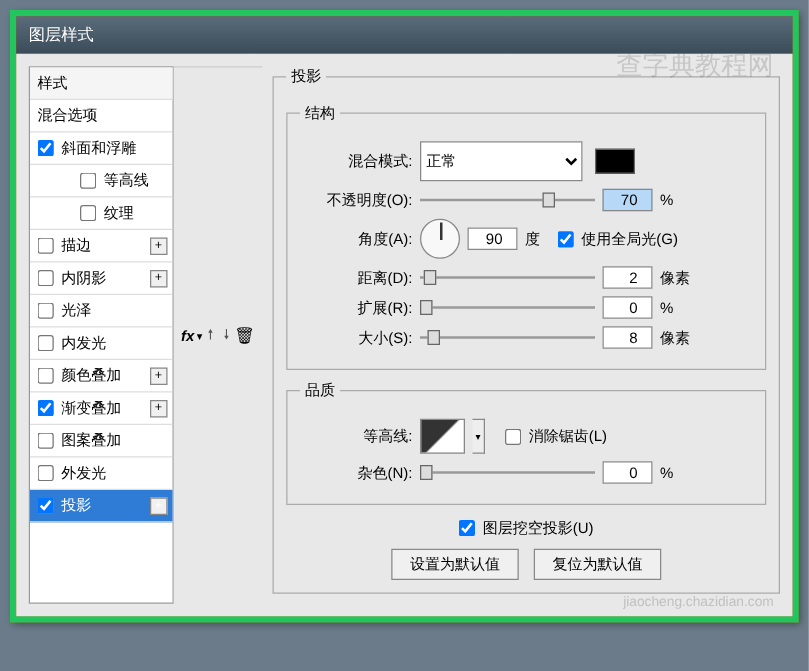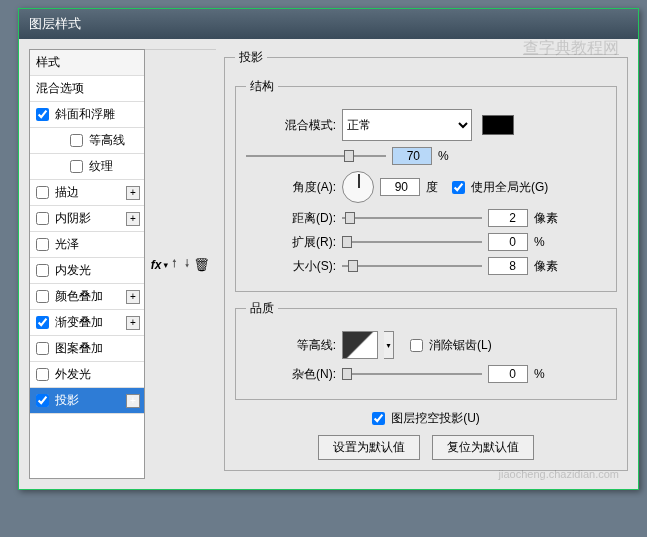--- a/index.html
+++ b/index.html
@@ -1,17 +1,17 @@
 <!DOCTYPE html>
 <html><head>
 <meta charset="utf-8">
 <style>
 * { box-sizing: border-box; margin: 0; padding: 0; font-family: "Microsoft YaHei", SimSun, sans-serif; font-size: 12px; }
 body { background: #6b7b8a; padding: 8px; }
-.window { background: #a16207; border: 1px solid #22c55e; box-shadow: 2px 2px 6px rgba(0,0,0,0.4); margin-left: 10px; }
+.window { background: #a16207; border: 5px solid #22c55e; box-shadow: 2px 2px 6px rgba(0,0,0,0.4); }
 .titlebar { background: linear-gradient(#5a6b7a, #3a4b5a); color: #fff; padding: 6px 10px; font-size: 13px; }
 .content { display: flex; padding: 10px; gap: 8px; background: #e8e8e8; }
 .left-panel { width: 187px; display: flex; flex-direction: row; }
 .styles-list { background: #fff; border: 1px solid #999; flex: 1; min-height: 420px; }
 .style-row { display: flex; align-items: center; padding: 4px 6px; border-bottom: 1px solid #ddd; position: relative; cursor: default; }
 .style-row.header { font-weight: normal; background: #f5f5f5; }
 .style-row.indent { padding-left: 40px; }
 .style-row.selected { background: #2e7cd6; color: #fff; }
 .style-row input[type="checkbox"] { margin-right: 6px; }
 .plus-btn { position: absolute; right: 4px; width: 14px; height: 14px; border: 1px solid #888; background: #f0f0f0; display: flex; align-items: center; justify-content: center; font-size: 10px; line-height: 1; }
@@ -32,21 +32,21 @@
 .slider-thumb { position: absolute; top: 1px; width: 10px; height: 12px; background: #ddd; border: 1px solid #666; }
 input[type="text"].num { width: 40px; height: 18px; border: 1px solid #888; text-align: right; padding: 0 11px; background: #fff; }
 input[type="text"].num.hl { background: #b8d8f8; }
 .unit { width: 30px; }
 .angle-dial { width: 32px; height: 32px; border: 1px solid #888; border-radius: 50%; background: #f8f8f8; position: relative; }
 .angle-dial::after { content: ""; position: absolute; width: 2px; height: 14px; background: #333; left: 15px; top: 2px; transform-origin: bottom center; transform: rotate(0deg); }
 .contour-swatch { width: 36px; height: 28px; border: 1px solid #888; background: linear-gradient(135deg, #333 0%, #333 48%, #fff 52%, #fff 100%); position: relative; }
 .contour-drop { width: 10px; height: 28px; border: 1px solid #888; border-left: none; background: #eee; display: flex; align-items: center; justify-content: center; font-size: 8px; }
 .btn { padding: 3px 14px; background: #f0f0f0; border: 1px solid #888; cursor: default; }
 .btn-row { display: flex; gap: 12px; justify-content: center; margin-top: 8px; }
-.watermark { position: absolute; right: 20px; top: 30px; color: rgba(100,100,100,0.25); font-size: 16px; pointer-events: none; text-decoration: underline; }
+.watermark { position: absolute; right: 20px; top: 30px; color: rgba(100,100,100,0.25); font-size: 21px; pointer-events: none; }
 .watermark2 { position: absolute; right: 20px; bottom: 10px; color: rgba(100,100,100,0.3); font-size: 11px; pointer-events: none; }
 .wrap { position: relative; width: 631px; }
 </style>
 </head>
 <body>
 
 <div class="wrap">
 <div class="window">
   <div class="titlebar">图层样式</div>
   <div class="content">
@@ -129,20 +129,21 @@
         <fieldset class="inner-fieldset">
           <legend>结构</legend>
 
           <div class="form-row">
             <span class="form-label">混合模式:</span>
             <select><option>正常</option></select>
             <div class="color-swatch"></div>
           </div>
 
           <div class="form-row">
+            <span class="form-label">不透明度(O):</span>
             <div class="slider">
                   <div class="slider-track"></div>
                   <div class="slider-thumb" style="left:70%"></div>
                 </div>
             <input type="text" class="num hl" value="70" style="">
             <span class="unit">%</span>
           </div>
 
           <div class="form-row">
             <span class="form-label">角度(A):</span>

